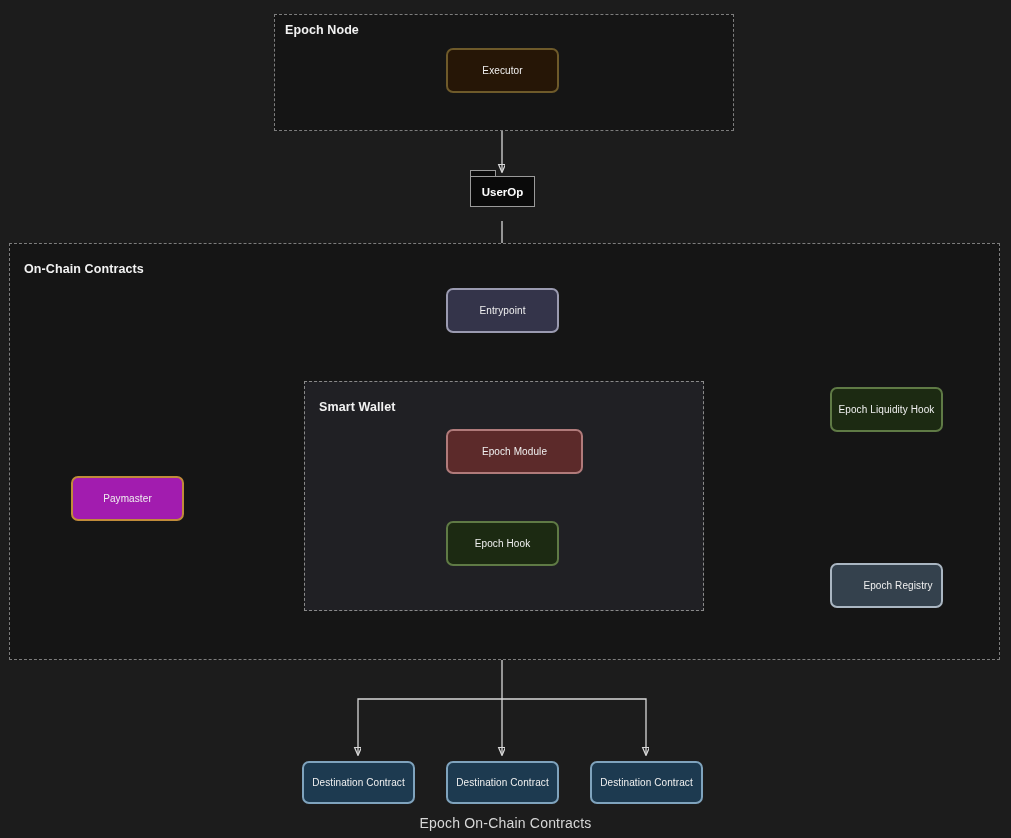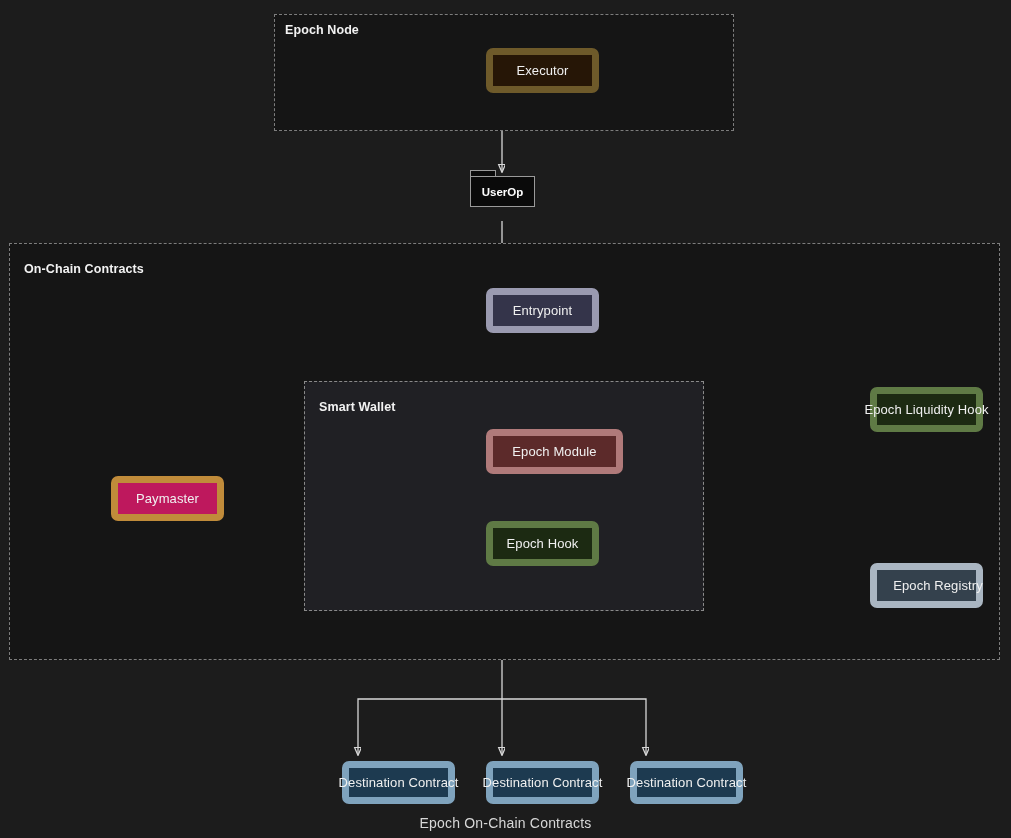--- a/index.html
+++ b/index.html
@@ -26,33 +26,32 @@
     letter-spacing:.1px;
     white-space:nowrap;
   }
   .group.inner{background:#202024;border-color:#8a8a8a;}
 
   
   .node{
     position:absolute;
     box-sizing:border-box;
     border-radius:7px;
-    border:7px solid #f97316;
+    border:2px solid #f97316;
     display:flex;align-items:center;justify-content:center;
-    font-size:13px;
+    font-size:10px;
     color:#f0f0f0;
     text-align:center;
     line-height:1.2;
     white-space:nowrap;
     letter-spacing:.1px;
-    margin-left:40px;
   }
   .node.executor   {background:#261606;border-color:#6e5a2a;}
   .node.entrypoint {background:#34344a;border-color:#9a9ab0;}
-  .node.paymaster  {background:#be185d;border-color:#c08b3a;}
+  .node.paymaster  {background:#a21caf;border-color:#c08b3a;}
   .node.module     {background:#5c2a2a;border-color:#b07a7a;}
   .node.hook       {background:#1c2a12;border-color:#5f7a45;}
   .node.pools      {background:#1c2a12;border-color:#5f7a45;}
   .node.registry   {background:#34414d;border-color:#aab6c2;padding-left:23px;}
   .node.dest       {background:#1d3a50;border-color:#7fa3bd;}
 
   
   .userop{
     position:absolute;
   }

